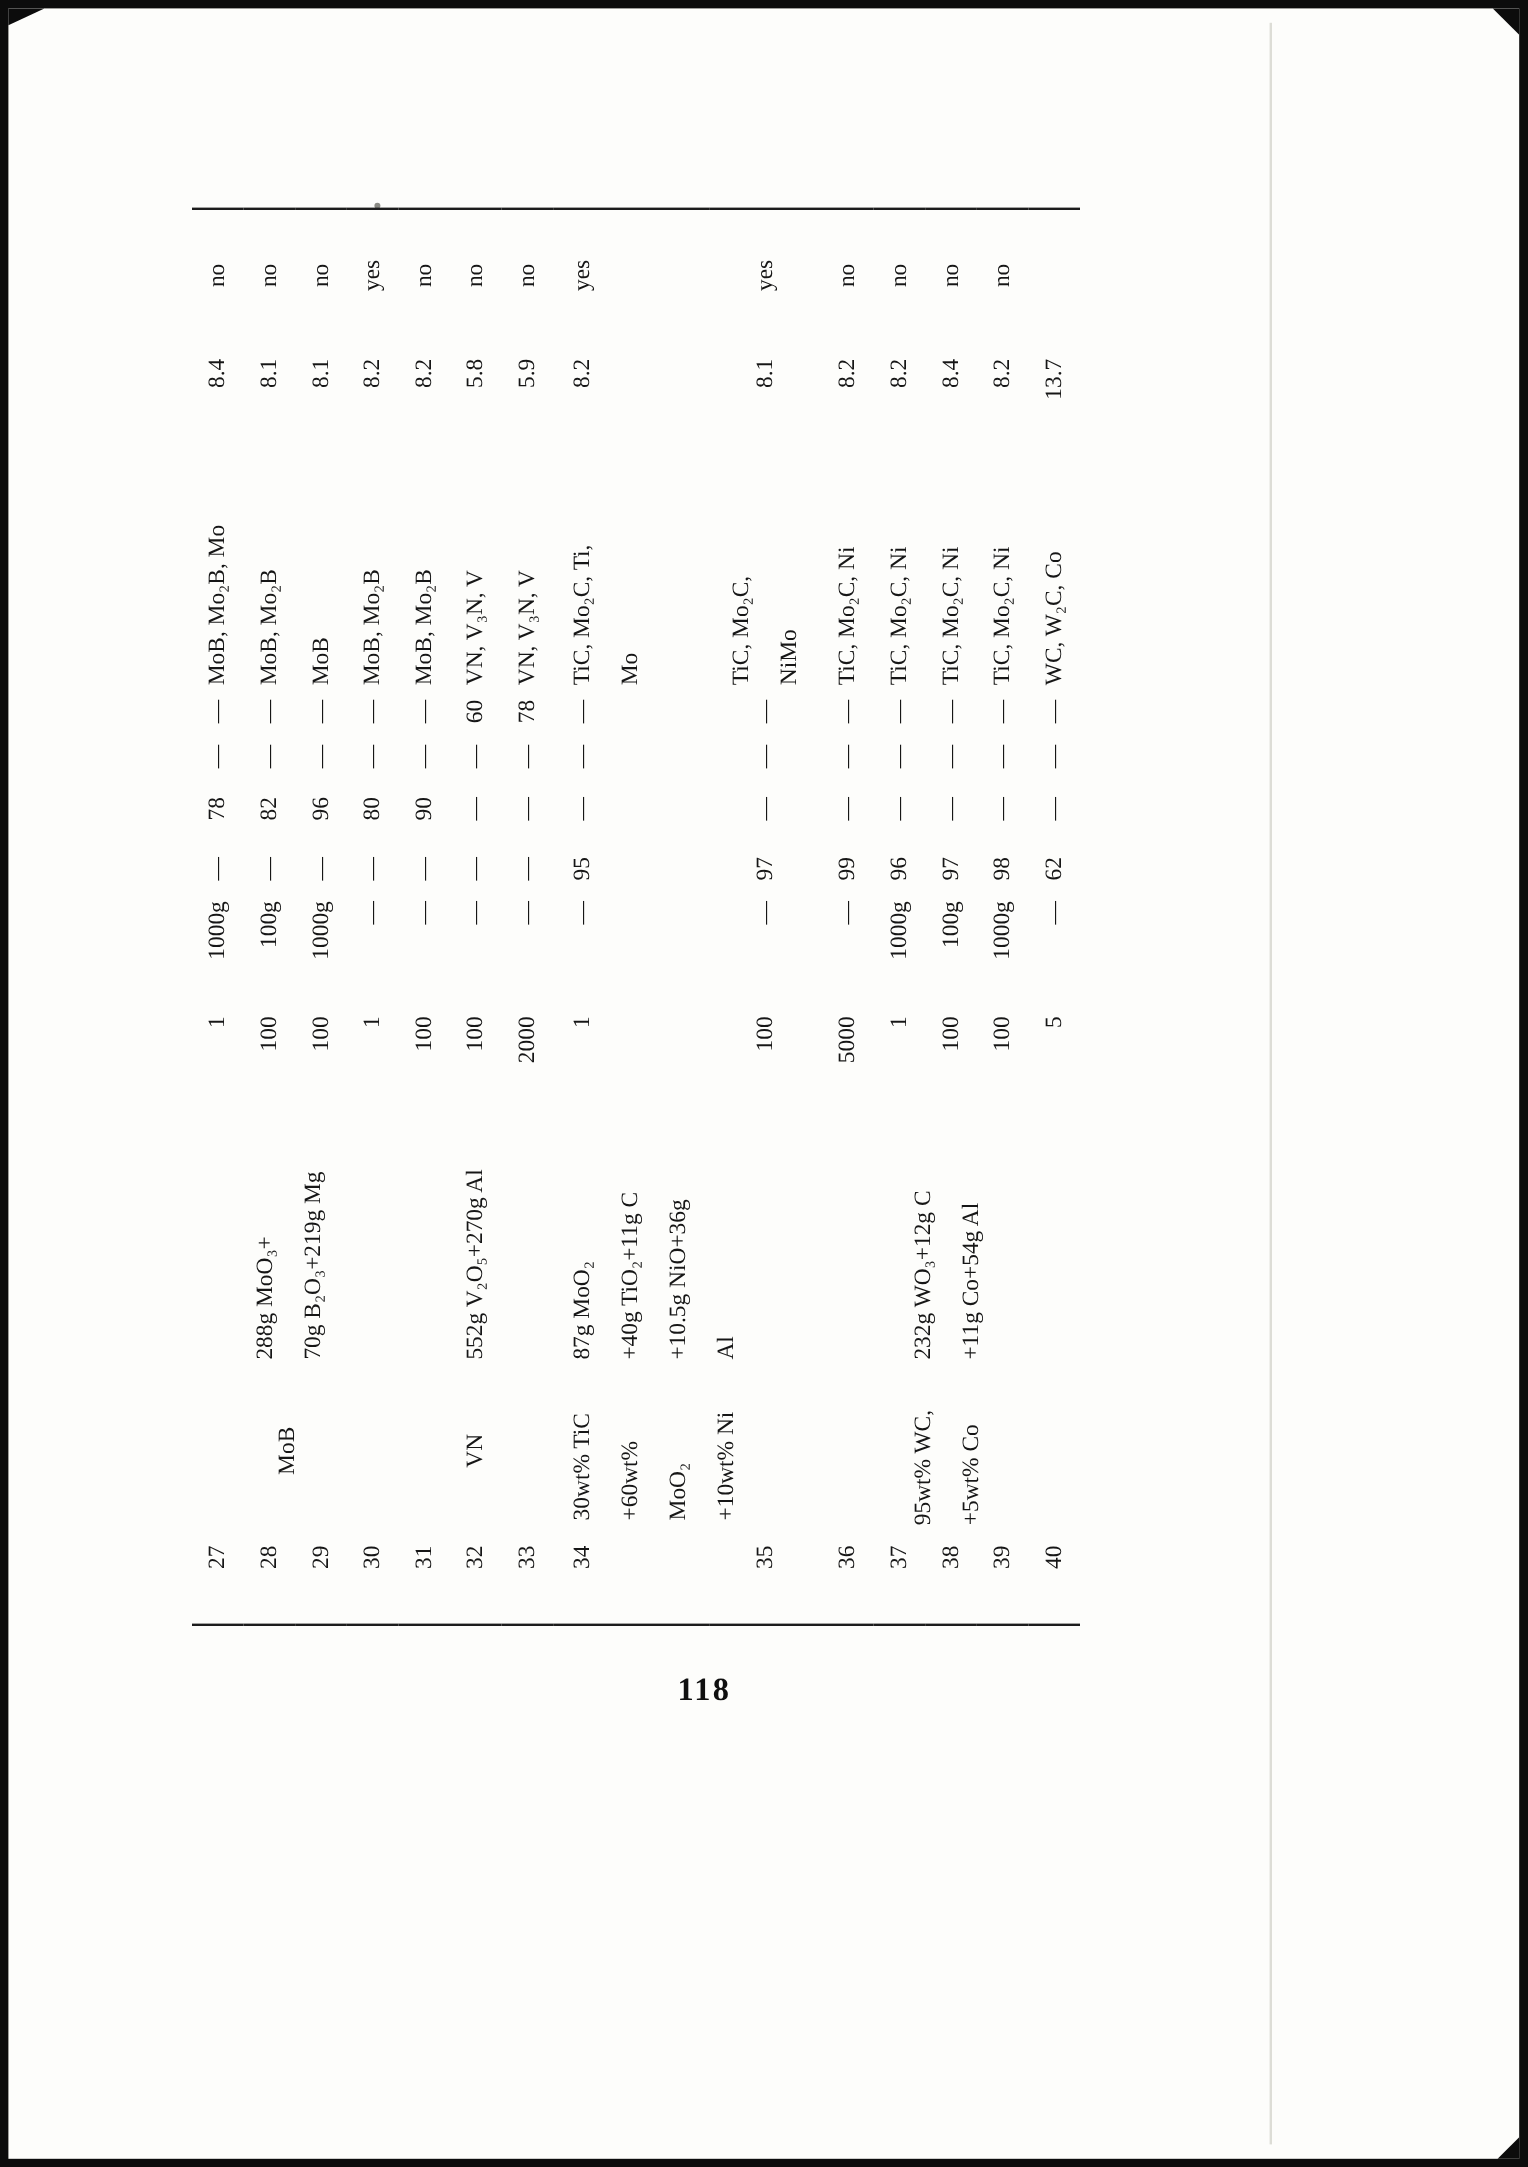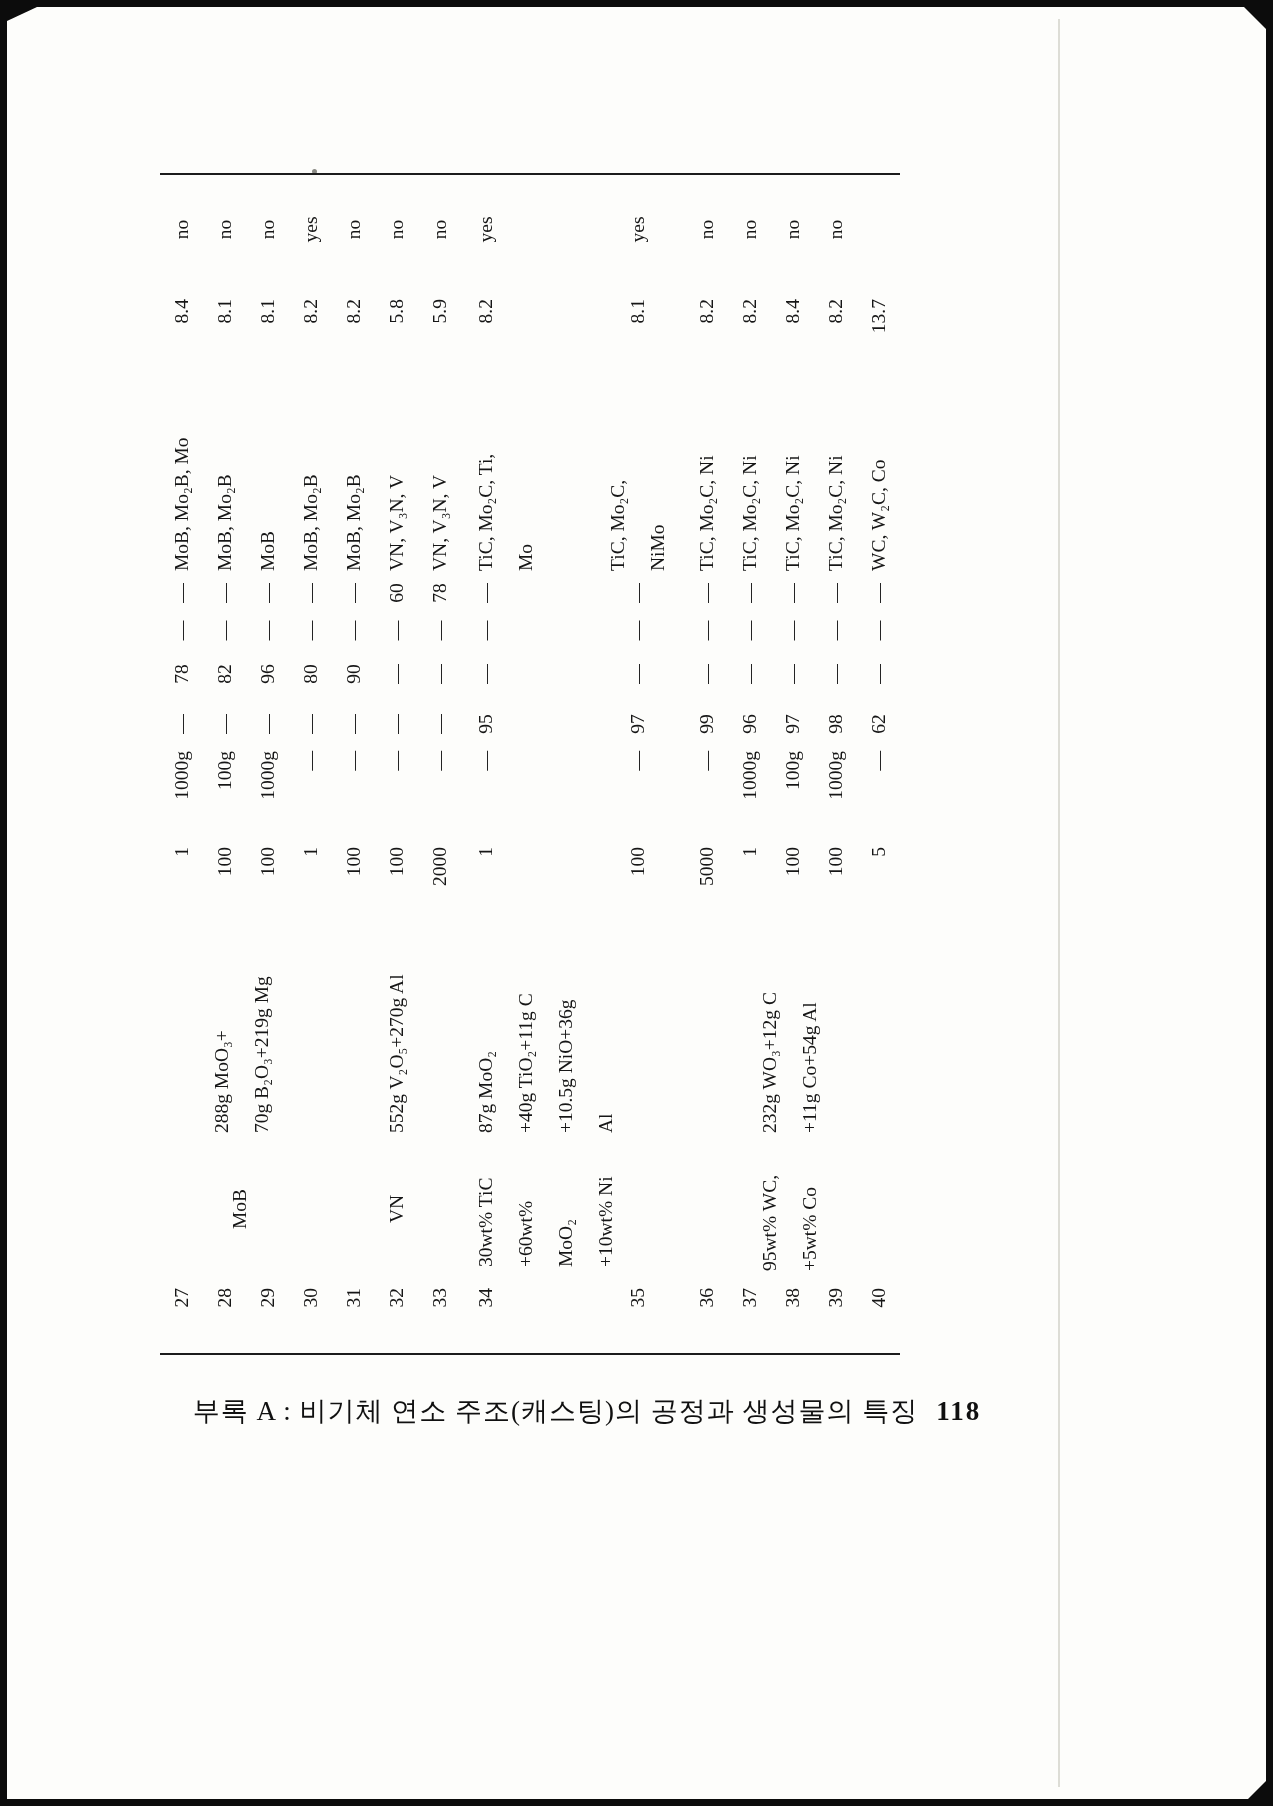--- a/index.html
+++ b/index.html
@@ -289,16 +289,15 @@
           <td class="c-v4">—</td>
           <td class="c-phase">WC, W₂C, Co</td>
           <td class="bl c-dens">13.7</td>
           <td class="c-yn"></td>
         </tr>
       </tbody>
     </table>
   </div>
 
   <div class="footer">
-    <span>부록 A : 비기체 연소 주조(캐스팅)의 공정과 생성물의 특징</span>
     <span class="pageno">118</span>
   </div>
 </div>
 
 </body></html>

